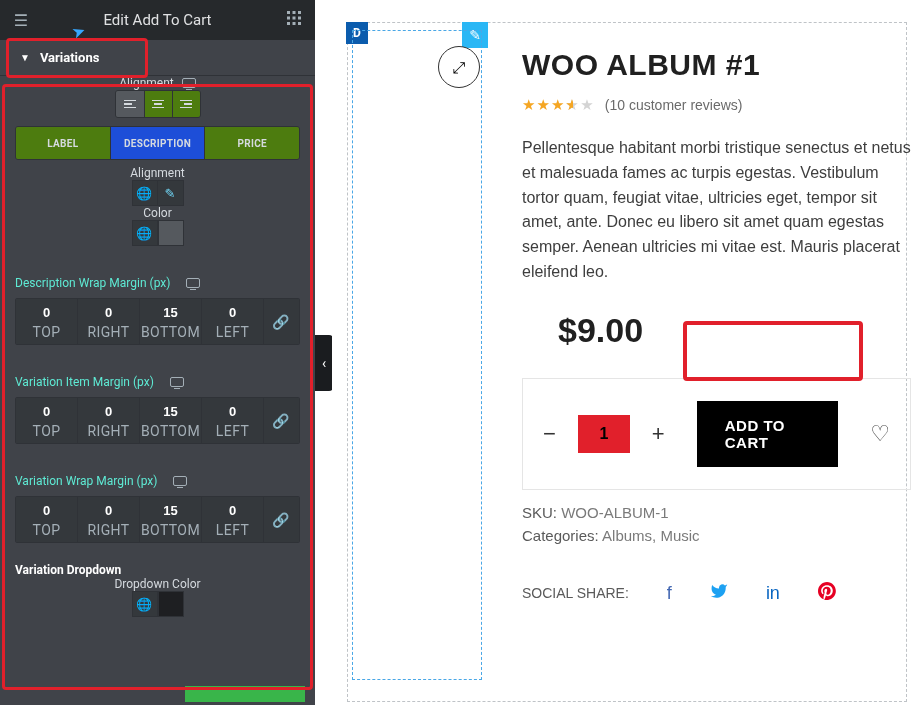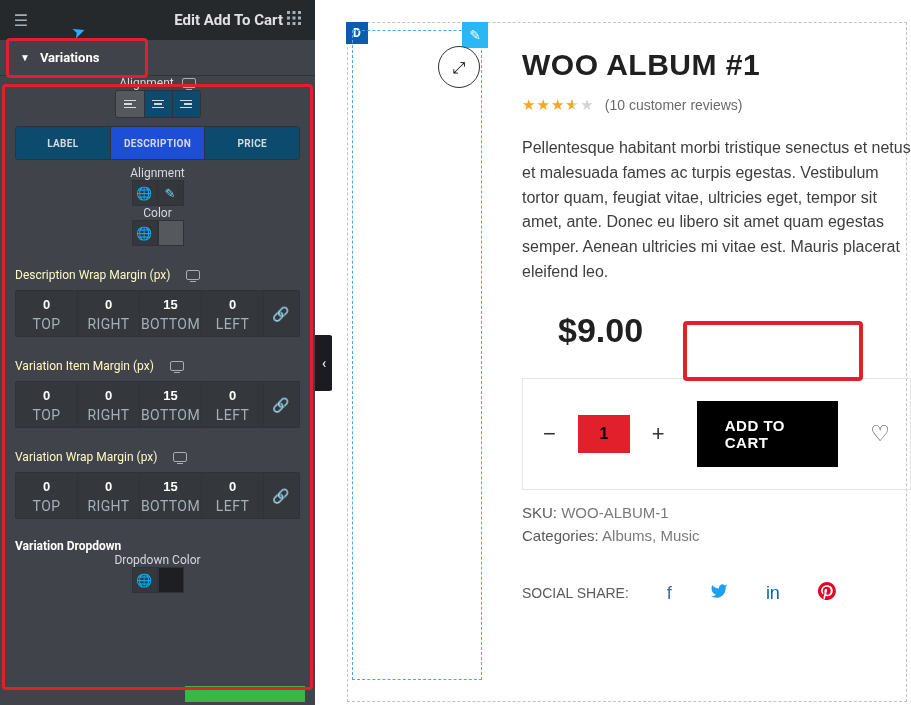--- a/index.html
+++ b/index.html
@@ -22,21 +22,21 @@
   }
   .panel-header {
     height: 40px;
     background: #26292c;
     display: flex;
     align-items: center;
     justify-content: space-between;
     padding: 0 10px;
   }
   .hdr-ico { width: 22px; text-align: center; color: #a4afb7; font-size: 16px; cursor: pointer; }
-  .hdr-title { flex: 1; text-align: right; font-size: 15px; font-weight: 700; color: #e0e1e3; }
+  .hdr-title { flex: 1; text-align: center; font-size: 15px; font-weight: 400; color: #e0e1e3; }
   .mouse-cursor {
     position: absolute; top: 22px; left: 72px;
     font-size: 16px; color: #35a7ff;
     transform: rotate(-20deg);
     pointer-events: none;
   }
   .section-toggle {
     height: 36px; display: flex; align-items: center;
     padding: 0 20px; font-size: 13px; font-weight: 700;
     background: #404349; border-bottom: 1px solid #2f3237; color: #fff;
@@ -46,21 +46,21 @@
   .row {
     display: flex; justify-content: flex-end; align-items: center;
     min-height: 40px; color: #d5dadf; font-size: 12px; flex-direction: column;
   }
   .ctrl-label { display: flex; align-items: center; gap: 8px; }
   .resp-ico { width: 14px; height: 10px; border: 1.4px solid #a4afb7; border-radius: 2px; display: inline-block; position: relative; }
   .resp-ico:after { content: ""; position: absolute; bottom: -3px; left: 3px; width: 6px; height: 1.5px; background: #a4afb7; }
   
   .align-grp, .tab-grp { display: flex; border: 1px solid #2f3237; border-radius: 3px; overflow: hidden; }
   .align-btn, .tab-btn {
-    width: 28px; height: 26px; background: #0c4a6e; display: flex; align-items: center; justify-content: center;
+    width: 28px; height: 26px; background: #4d7c0f; display: flex; align-items: center; justify-content: center;
     border-left: 1px solid #2f3237; cursor: pointer;
   }
   .align-btn:first-child, .tab-btn:first-child { border-left: none; }
   .align-btn.active, .tab-btn.active { background: #55595e; }
   .bars { display: flex; flex-direction: column; gap: 2px; }
   .bars span { display: block; width: 12px; height: 1.6px; background: #d5dadf; }
   .bars.l span:nth-child(2){width:8px}
   .bars.c span:nth-child(2){width:8px; margin:0 auto}
   .bars.r span:nth-child(2){width:8px; margin-left:auto}
   
@@ -71,21 +71,21 @@
   .ico-btns { display: flex; gap: 0; }
   .ico-btn {
     width: 26px; height: 26px; display:flex; align-items:center; justify-content:center;
     background:#34383c; border:1px solid #2f3237; font-size:13px; color:#d5dadf; cursor:pointer;
   }
   .ico-btn.edit { color:#71d7f7; }
   .ico-btn + .ico-btn { border-left:none; }
   .swatch { width:26px; height:26px; border:1px solid #2f3237; background:#55595e; display:inline-block; }
   .swatch.dark { background:#1e1f22; }
   
-  .dim-title { display:flex; align-items:center; gap:16px; margin-top:22px; font-size:12px; color:#fef9c3; }
+  .dim-title { display:flex; align-items:center; gap:16px; margin-top:30px; font-size:12px; color:#5eead4; }
   .dim-grid { display:flex; margin-top:8px; border-radius:3px; overflow:hidden; }
   .dim-cell {
     flex:1; background:#34383c; border:1px solid #2f3237; border-left:none;
     display:flex; flex-direction:column; align-items:center; padding:6px 0 4px 0;
   }
   .dim-cell:first-child { border-left:1px solid #2f3237; }
   .dim-val {
     width: 100%; text-align:center; background:transparent; border:none; color:#fff;
     font-size:13px; font-weight:600; outline:none;
   }

